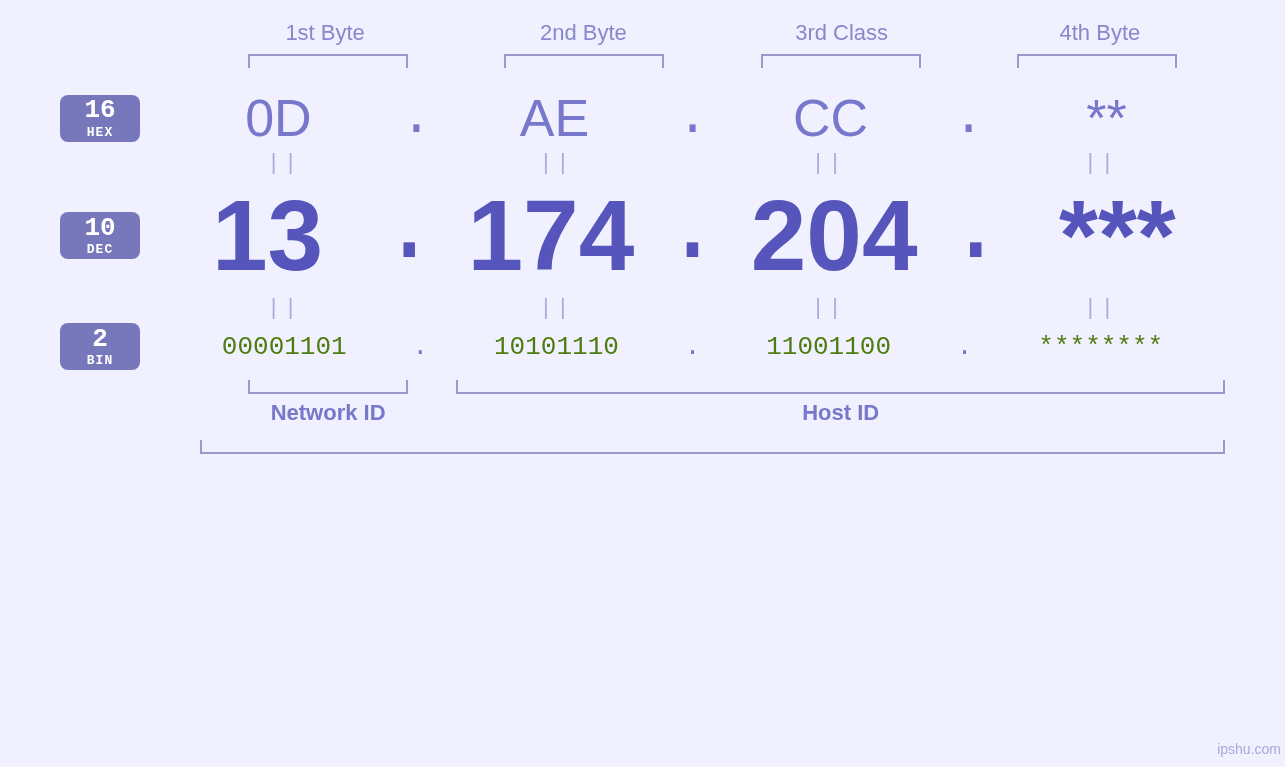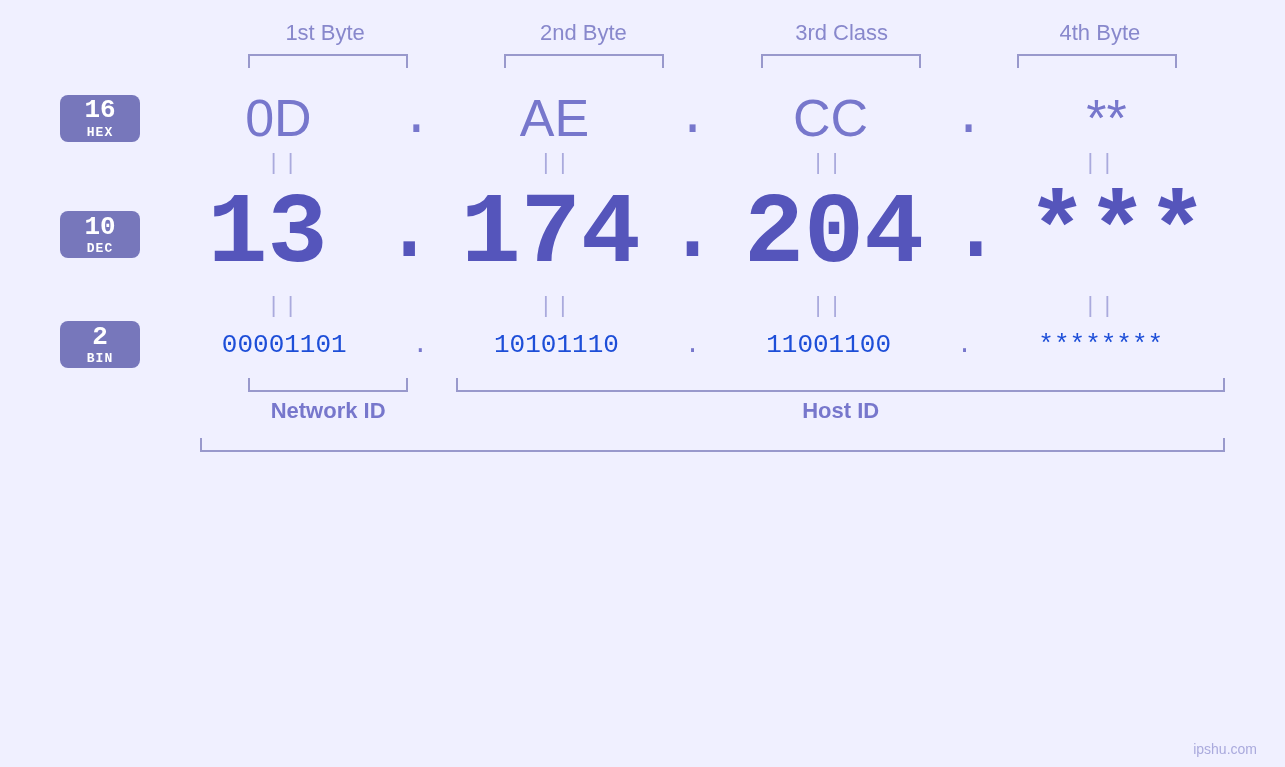--- a/index.html
+++ b/index.html
@@ -124,30 +124,30 @@
     .hex-val {
       font-size: 52px;
       font-family: Arial, sans-serif;
       font-weight: normal;
       color: #7777cc;
     }
 
     
     .dec-val {
       font-size: 100px;
-      font-family: Liberation Mono, monospace;
+      font-family: Liberation Sans, sans-serif;
       font-weight: bold;
       color: #5555bb;
     }
 
     
     .bin-val {
       font-size: 26px;
       font-family: 'Courier New', monospace;
-      color: #1d4ed8;
+      color: #4d7c0f;
     }
 
     
     .equals-row {
       display: flex;
       width: 100%;
       padding-left: 100px;
       align-items: center;
       height: 30px;
     }
@@ -234,21 +234,21 @@
       color: #7777cc;
       font-size: 30px;
       font-family: Arial, sans-serif;
       font-weight: bold;
       margin-top: 6px;
     }
 
     .watermark {
       position: absolute;
       bottom: 10px;
-      right: 28px;
+      right: 4px;
       color: #aaaadd;
       font-size: 14px;
       font-family: Arial, sans-serif;
     }
 
     .dot-large {
       font-size: 100px;
       line-height: 1;
       color: #5555bb;
       display: flex;

